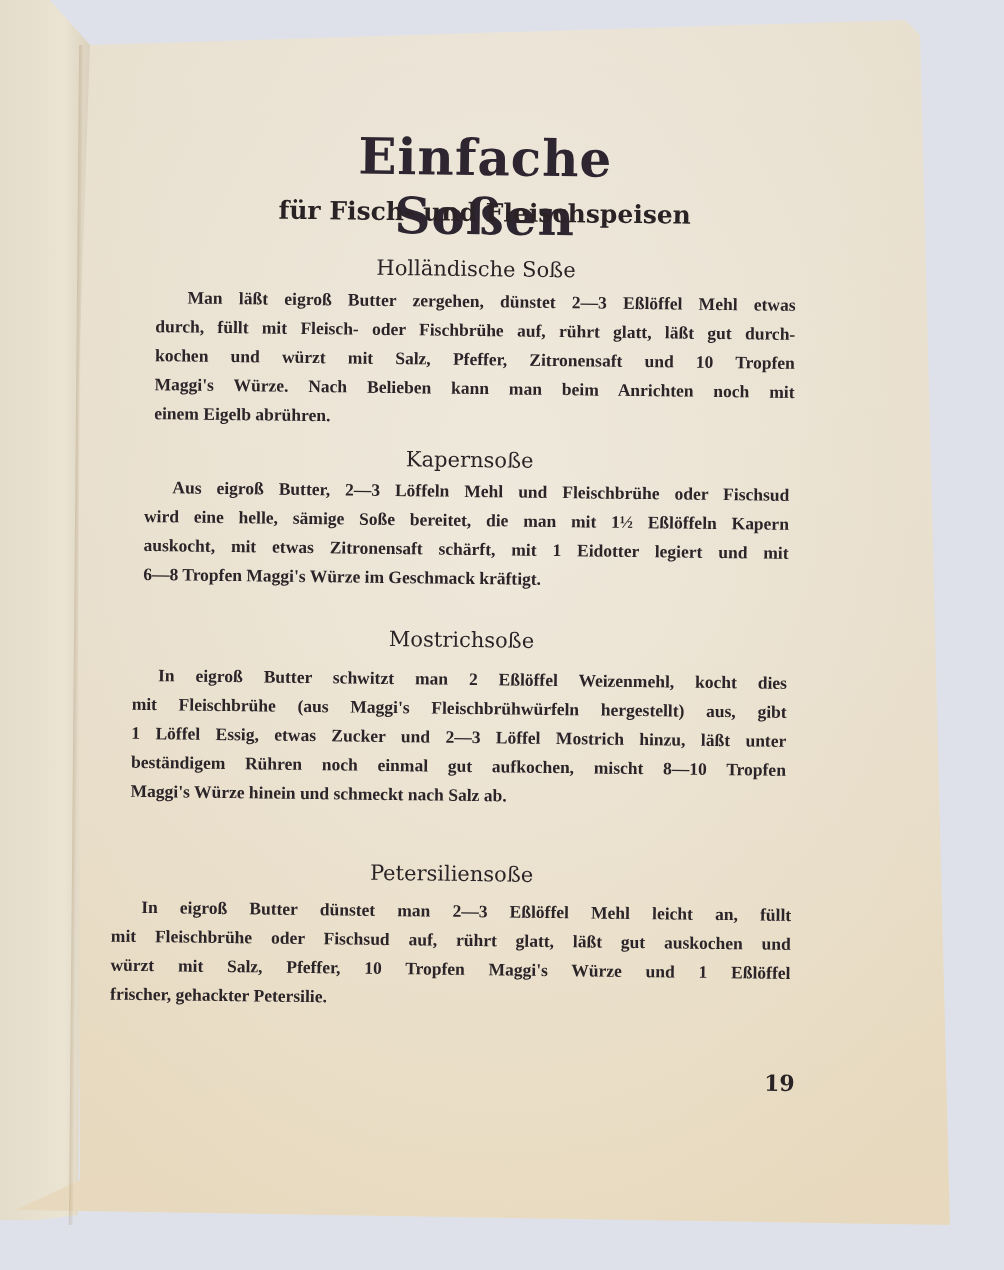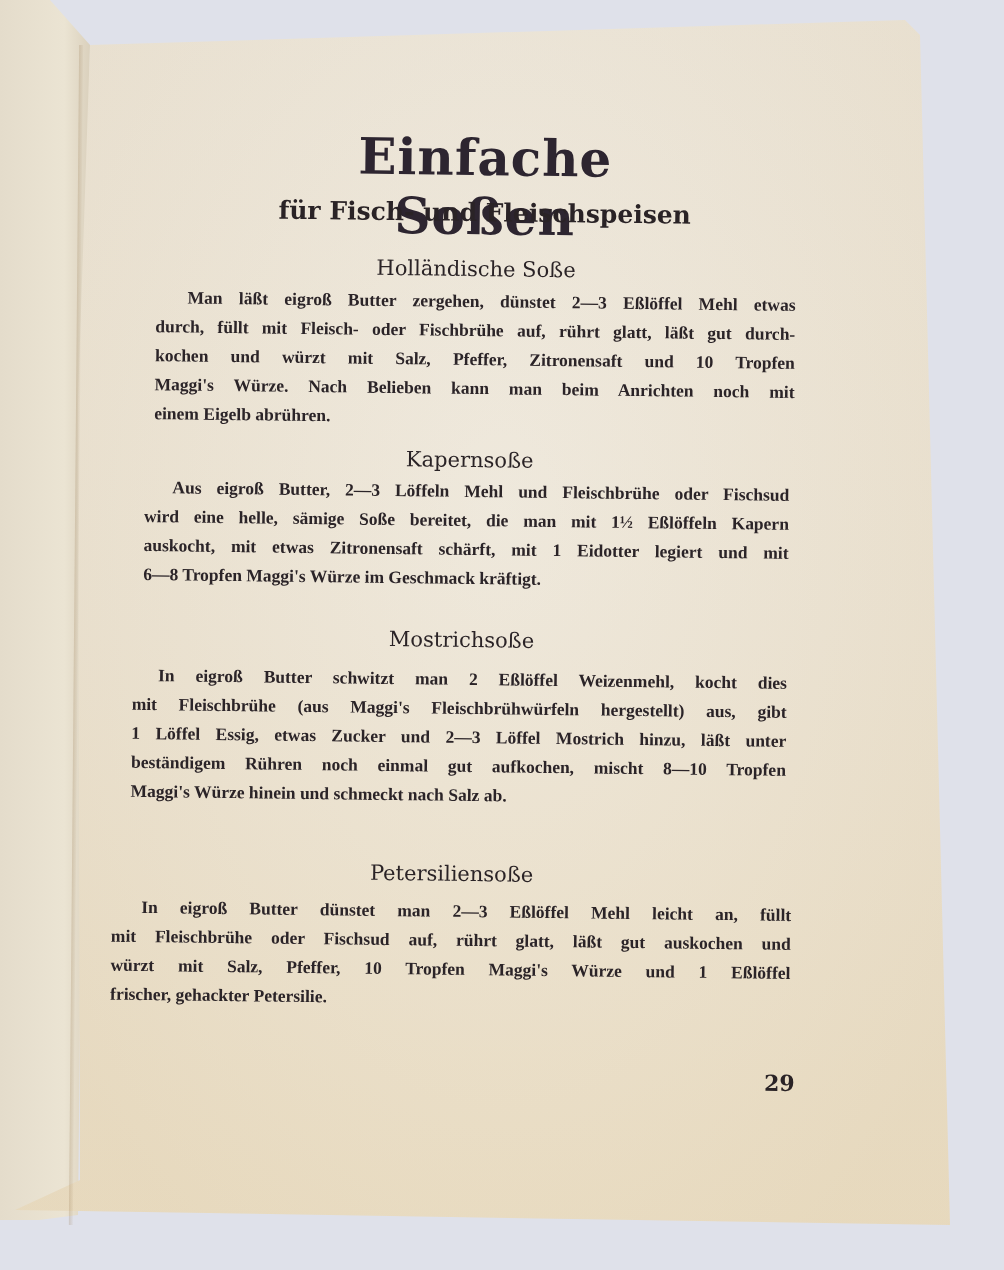--- a/index.html
+++ b/index.html
@@ -103,14 +103,14 @@
   </div>
 
   <div class="recipe-heading" style="left:205px; top:862px;">Petersiliensoße</div>
   <div class="recipe-body" style="left:115px; top:897px; width:680px;">
     <span class="line" style="padding-left:30px;">In eigroß Butter dünstet man 2—3 Eßlöffel Mehl leicht an, füllt</span>
     <span class="line">mit Fleischbrühe oder Fischsud auf, rührt glatt, läßt gut auskochen und</span>
     <span class="line">würzt mit Salz, Pfeffer, 10 Tropfen Maggi's Würze und 1 Eßlöffel</span>
     <span class="line last">frischer, gehackter Petersilie.</span>
   </div>
 
-  <div class="page-number">29</div>
+  <div class="page-number">19</div>
 </div>
 
 </body></html>

